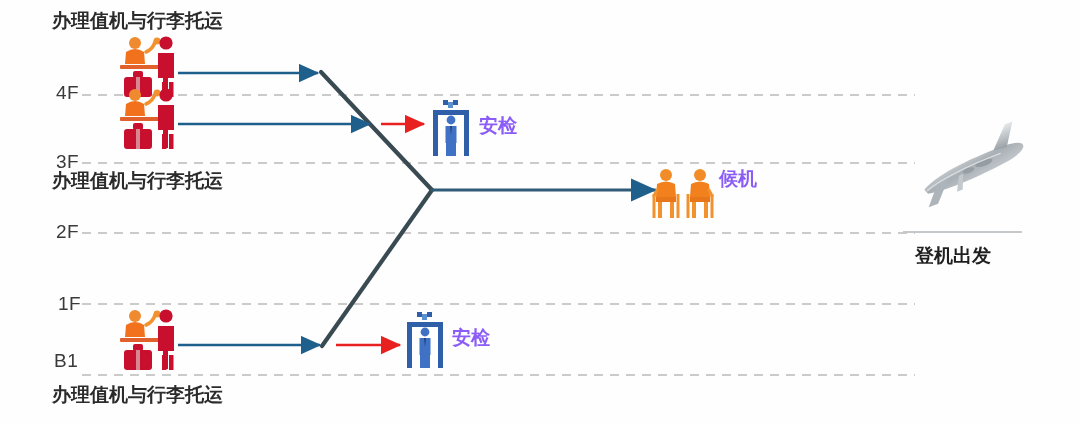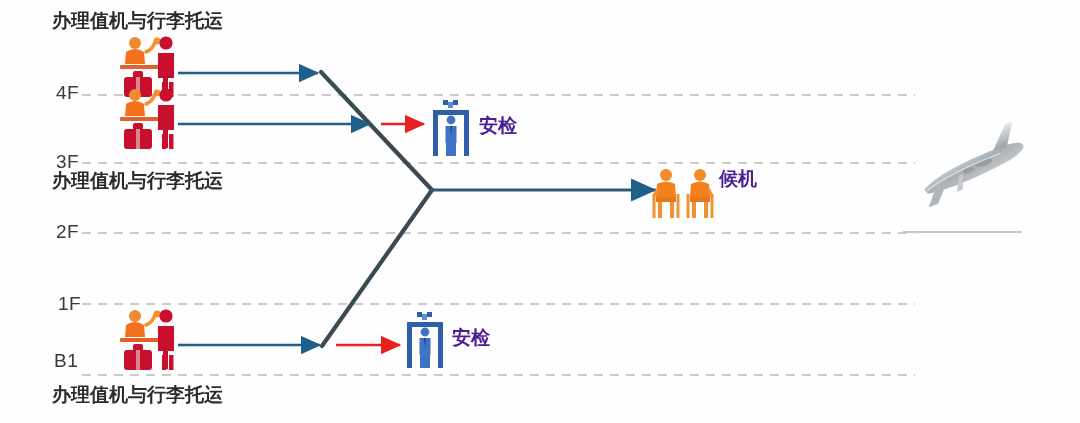--- a/index.html
+++ b/index.html
@@ -37,21 +37,21 @@
   .cn-title {
     font-size: 19px;
     font-weight: bold;
     color: #2b2b2b;
     font-family: "DejaVu Sans", "Liberation Sans", sans-serif;
     white-space: nowrap;
   }
   .cn-caption {
     font-size: 19px;
     font-weight: bold;
-    color: #4c1d95;
+    color: #8b5cf6;
     font-family: "DejaVu Sans", "Liberation Sans", sans-serif;
     white-space: nowrap;
   }
   .cn-board {
     font-size: 19px;
     font-weight: bold;
     color: #1f1f1f;
     font-family: "DejaVu Sans", "Liberation Sans", sans-serif;
     white-space: nowrap;
   }
@@ -233,14 +233,15 @@
   <div class="abs floor-label" style="left:56px; top:207px;">2F</div>
   <div class="abs floor-label" style="left:58px; top:279px;">1F</div>
   <div class="abs floor-label" style="left:54px; top:336px;">B1</div>
 
   <div class="abs cn-caption" style="left:479px; top:113px;">安检</div>
 
   <div class="abs cn-caption" style="left:452px; top:325px;">安检</div>
 
   <div class="abs cn-caption" style="left:719px; top:166px;">候机</div>
 
+  <div class="abs cn-board" style="left:915px; top:243px;">登机出发</div>
 
 </div>
 
 </body></html>

